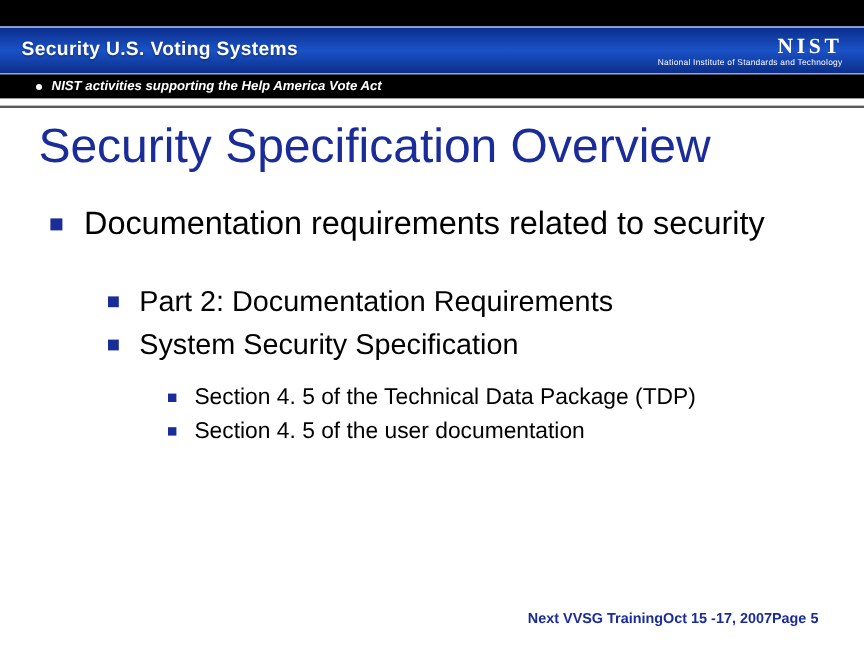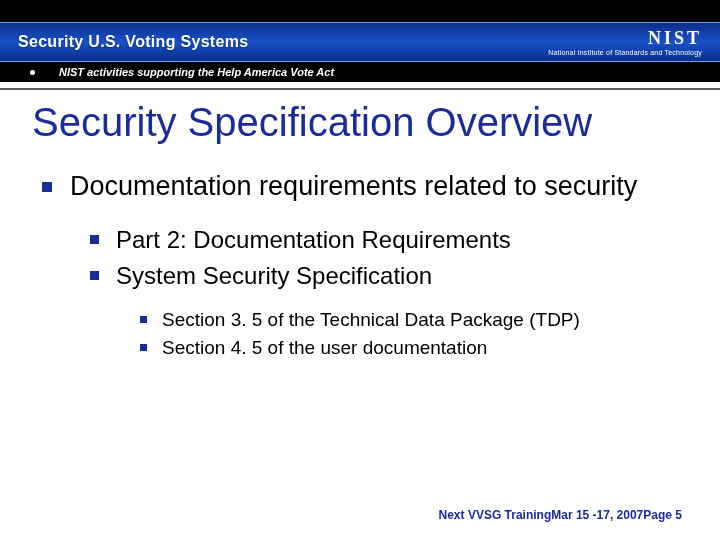--- a/index.html
+++ b/index.html
@@ -5,31 +5,31 @@
   * { margin: 0; padding: 0; box-sizing: border-box; }
   html, body { width: 720px; height: 540px; background: #fff; font-family: "Trebuchet MS", Verdana, Tahoma, sans-serif; color: #000; }
   .slide { width: 720px; height: 540px; position: relative; }
   .header { position: relative; width: 100%; height: 90px; }
   .header-top { background: #000; height: 22px; width: 100%; }
   .header-blue { background: linear-gradient(#0b2e8a 0%, #1a52c7 50%, #0b2e8a 100%); height: 40px; width: 100%; display: flex; align-items: center; justify-content: space-between; padding: 0 18px; border-top: 1px solid #6fa0e8; border-bottom: 1px solid #6fa0e8; }
   .header-title { color: #fff; font-weight: bold; font-size: 16px; letter-spacing: 0.3px; text-shadow: 0 1px 2px rgba(0,0,0,.4); }
   .nist-block { text-align: right; color: #fff; line-height: 1; }
   .nist-logo { font-weight: 900; font-size: 18px; letter-spacing: 3px; font-family: Georgia, "Times New Roman", serif; }
   .nist-sub { font-size: 7px; margin-top: 2px; letter-spacing: 0.2px; }
-  .header-sub { background: #000; height: 20px; width: 100%; display: flex; align-items: center; padding-left: 30px; gap: 16px; }
+  .header-sub { background: #000; height: 20px; width: 100%; display: flex; align-items: center; padding-left: 30px; }
   .header-sub-dot { width: 5px; height: 5px; background: #fff; border-radius: 50%; margin-right: 8px; }
   .header-sub-text { color: #fff; font-size: 11px; font-weight: 600; font-style: italic; }
   .header-baseline { height: 8px; width: 100%; border-bottom: 2px solid #5a5a5a; }
 
   .content { position: absolute; top: 100px; left: 0; width: 100%; padding: 0 32px; }
   .slide-title { color: #1a2b9a; font-size: 40px; font-weight: 400; margin-bottom: 26px; line-height: 1.1; }
   ul { list-style: none; }
   .lvl1 > li { font-size: 27px; color: #000; margin-left: 38px; position: relative; line-height: 1.25; margin-bottom: 18px; }
   .lvl1 > li::before { content: ""; position: absolute; left: -28px; top: 12px; width: 10px; height: 10px; background: #1a2b9a; }
-  .lvl2 { margin-top: 20px; }
+  .lvl2 { margin-top: 32px; }
   .lvl2 > li { font-size: 24px; color: #000; margin-left: 46px; position: relative; line-height: 1.35; margin-bottom: 4px; }
   .lvl2 > li::before { content: ""; position: absolute; left: -26px; top: 11px; width: 9px; height: 9px; background: #1a2b9a; }
   .lvl3 { margin-top: 14px; margin-bottom: 10px; }
   .lvl3 > li { font-size: 19px; color: #000; margin-left: 46px; position: relative; line-height: 1.4; margin-bottom: 2px; }
   .lvl3 > li::before { content: ""; position: absolute; left: -22px; top: 9px; width: 7px; height: 7px; background: #1a2b9a; }
 
   .footer { position: absolute; bottom: 18px; left: 0; width: 100%; padding: 0 38px; display: flex; justify-content: flex-end; align-items: baseline; font-size: 12px; color: #1a2b9a; font-weight: bold; }
 </style>
 </head>
 <body>
@@ -55,28 +55,28 @@
   <div class="content">
     <h1 class="slide-title">Security Specification Overview</h1>
     <ul class="lvl1">
       <li>
         <span>Documentation requirements related to security</span>
         <ul class="lvl2">
           <li><span>Part 2: Documentation Requirements</span></li>
           <li>
             <span>System Security Specification</span>
             <ul class="lvl3">
-              <li><span>Section 3. 5 of the Technical Data Package (TDP)</span></li>
+              <li><span>Section 4. 5 of the Technical Data Package (TDP)</span></li>
               <li><span>Section 4. 5 of the user documentation</span></li>
             </ul>
           </li>
         </ul>
       </li>
     </ul>
   </div>
 
   <div class="footer">
     <span>Next VVSG Training</span>
-    <span>Mar 15 -17, 2007</span>
+    <span>Oct 15 -17, 2007</span>
     <span>Page 5</span>
   </div>
 
 </div>
 
 </body></html>

